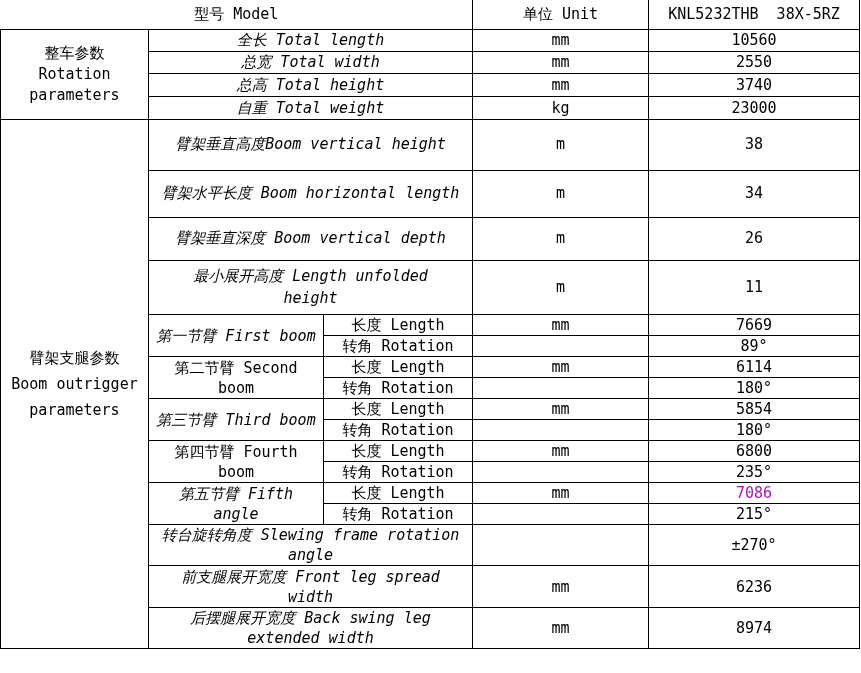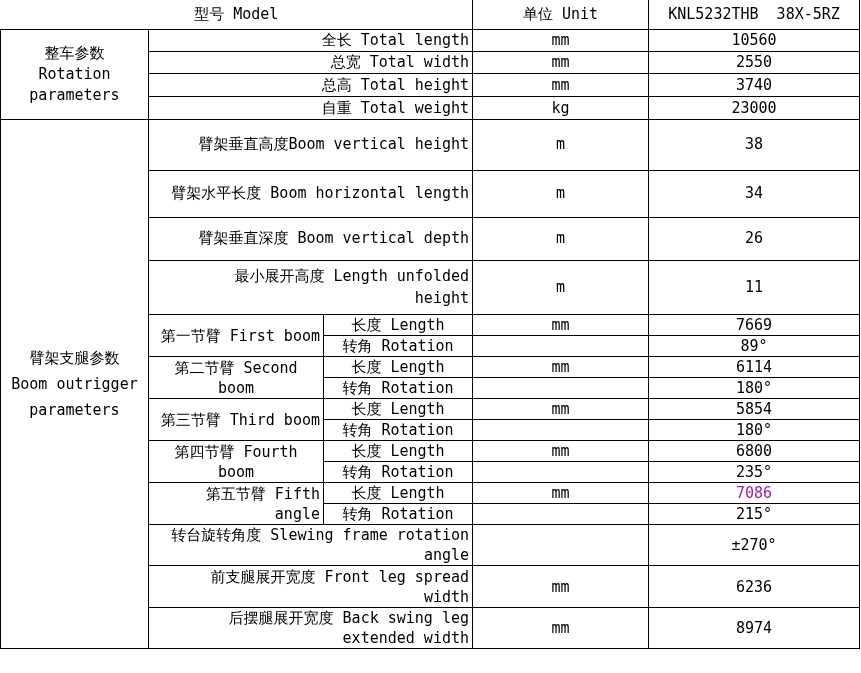--- a/index.html
+++ b/index.html
@@ -25,21 +25,21 @@
     padding: 0 3px;
     white-space: pre-wrap;
     overflow: hidden;
     vertical-align: middle;
     line-height: 1.45;
   }
   
   tr.hdr td { border-top: none; }
   td.no-left { border-left: none; }
   td.center { text-align: center; }
-  td.left { text-align: right; }
+  td.left { text-align: center; font-style: italic; }
   td.cat {
     text-align: center;
     line-height: 26px;
   }
   
   tr.h31 td { height: 29px; margin-top: 47px; }
   tr.h23 td { height: 21px; line-height: 21px; }
   tr.h24 td { height: 22px; line-height: 22px; }
   tr.h52 td { height: 50px; }
   tr.h48 td { height: 46px; }

